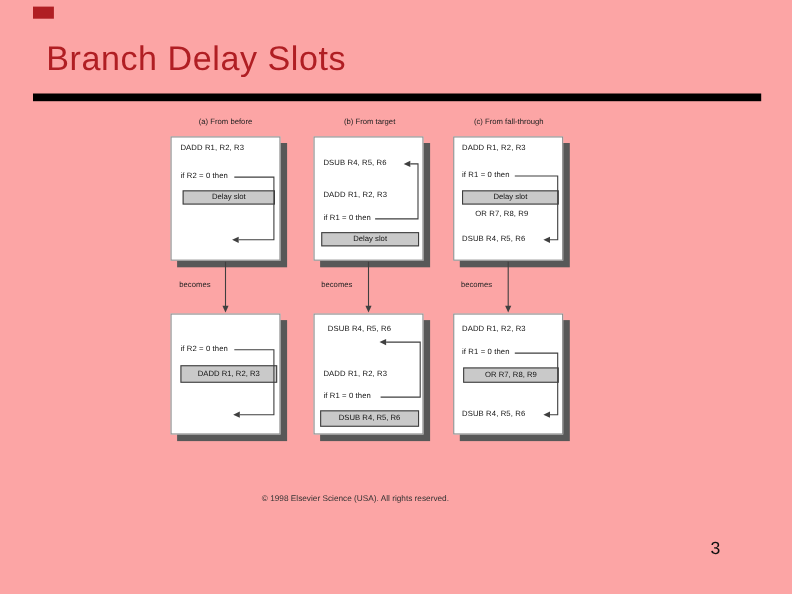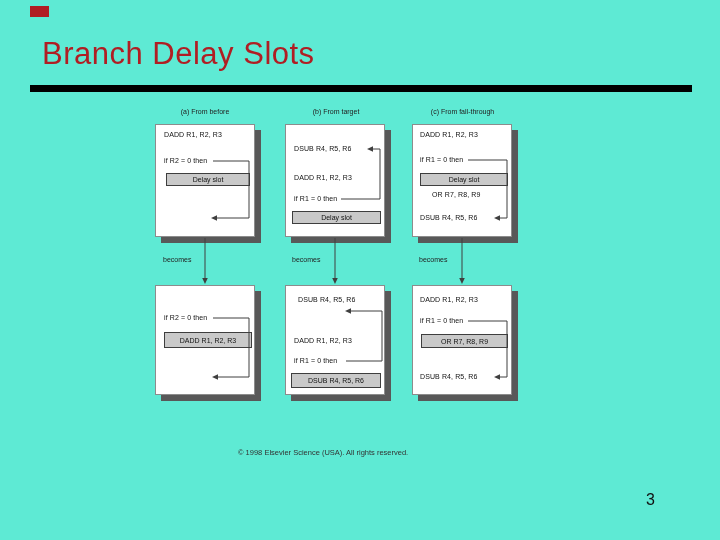--- a/index.html
+++ b/index.html
@@ -1,17 +1,17 @@
 <!DOCTYPE html>
 <html><head>
 <meta charset="utf-8">
 <style>
   html,body { margin:0; padding:0; background:#fff; }
   .slide {
-    position:relative; width:720px; height:540px; background:#5eead4;
+    position:relative; width:720px; height:540px; background:#fca5a5;
     font-family:"Liberation Sans", sans-serif; overflow:hidden;
   }
   .corner-block { position:absolute; left:30px; top:6px; width:19px; height:11px; background:#b01e23; }
   .title {
     position:absolute; left:42px; top:38px; margin:0;
     font-size:31px; line-height:1; font-weight:400; letter-spacing:0.5px;
     color:#b01e23; white-space:nowrap;
   }
   .rule { position:absolute; left:30px; top:85px; width:662px; height:7px; background:#000; }
 

